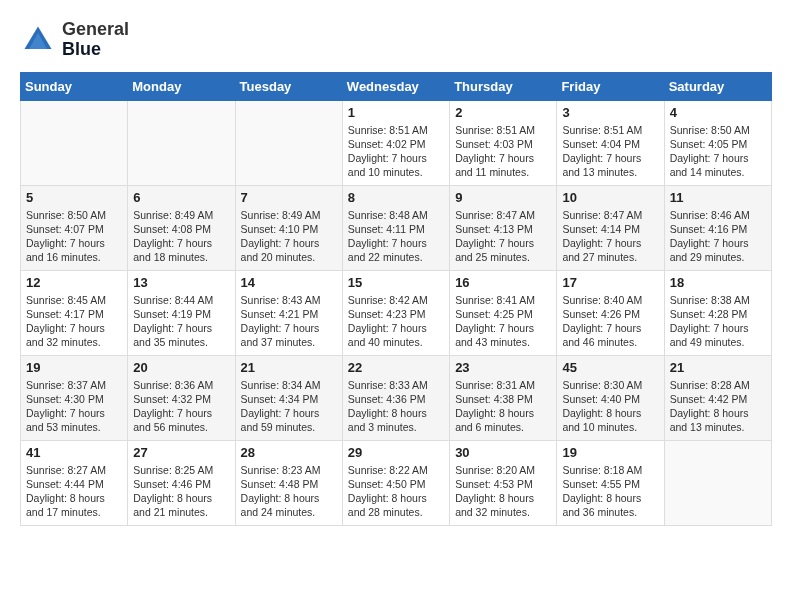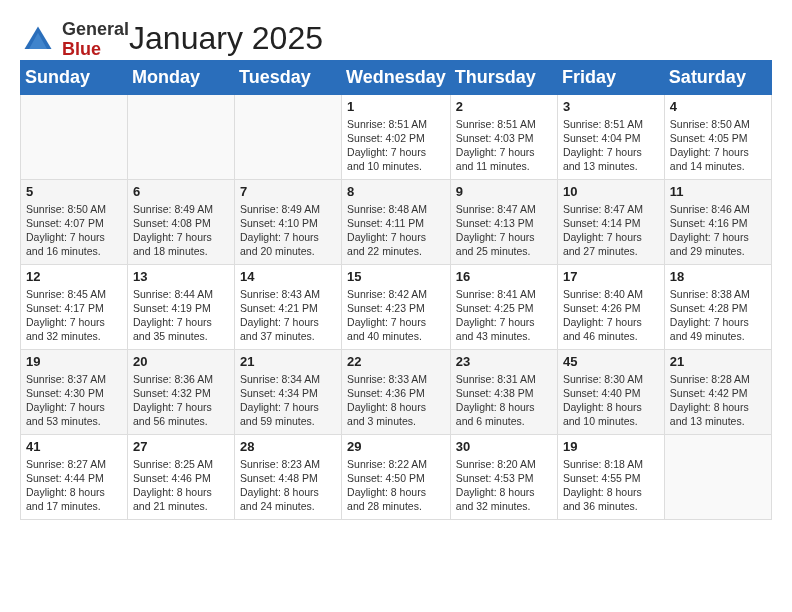--- a/index.html
+++ b/index.html
@@ -8,36 +8,36 @@
       background: #fff;
       width: 792px;
       min-height: 612px;
     }
     .page {
       width: 792px;
       padding: 20px 20px 10px 20px;
     }
     .header {
       display: flex;
-      justify-content: flex-start;
+      justify-content: space-between;
       align-items: flex-start;
-      margin-bottom: 0;
+      margin-bottom: 12px;
     }
     .logo {
       display: flex;
       align-items: center;
       gap: 6px;
     }
     .logo-text {
       font-size: 18px;
       font-weight: bold;
       line-height: 1.1;
     }
     .logo-general { color: #333; }
-    .logo-blue { color: #b91c1c; }
+    .logo-blue { color: #0f172a; }
     .logo-icon {
       width: 36px;
       height: 36px;
     }
     .title-block {
       text-align: right;
     }
     .title-month {
       font-size: 32px;
       font-weight: normal;
@@ -48,21 +48,21 @@
       color: #555;
     }
     .calendar {
       width: 100%;
       border-collapse: collapse;
       border: 1px solid #ccc;
     }
     .calendar th {
       background: #2a6ebb;
       color: #fff;
-      font-size: 18px;
+      font-size: 13px;
       font-weight: bold;
       padding: 6px 4px;
       text-align: left;
       border: 1px solid #2a6ebb;
     }
     .calendar td {
       vertical-align: top;
       width: calc(100%/7);
       padding: 4px 5px;
       border: 1px solid #ddd;
@@ -100,21 +100,20 @@
       <svg class="logo-icon" viewBox="0 0 40 40">
         <polygon points="20,5 35,30 5,30" fill="#2a6ebb"></polygon>
         <polygon points="20,12 30,30 10,30" fill="#5599dd" opacity="0.5"></polygon>
       </svg>
       <div class="logo-text">
         <span class="logo-general">General</span><br>
         <span class="logo-blue">Blue</span>
       </div>
     </div>
     <div class="title-block">
-      <div class="title-month">January 2025</div>
     </div>
   </div>
 
   <table class="calendar">
     <thead>
       <tr>
       <th>Sunday</th>
           <th>Monday</th>
           <th>Tuesday</th>
           <th>Wednesday</th>

